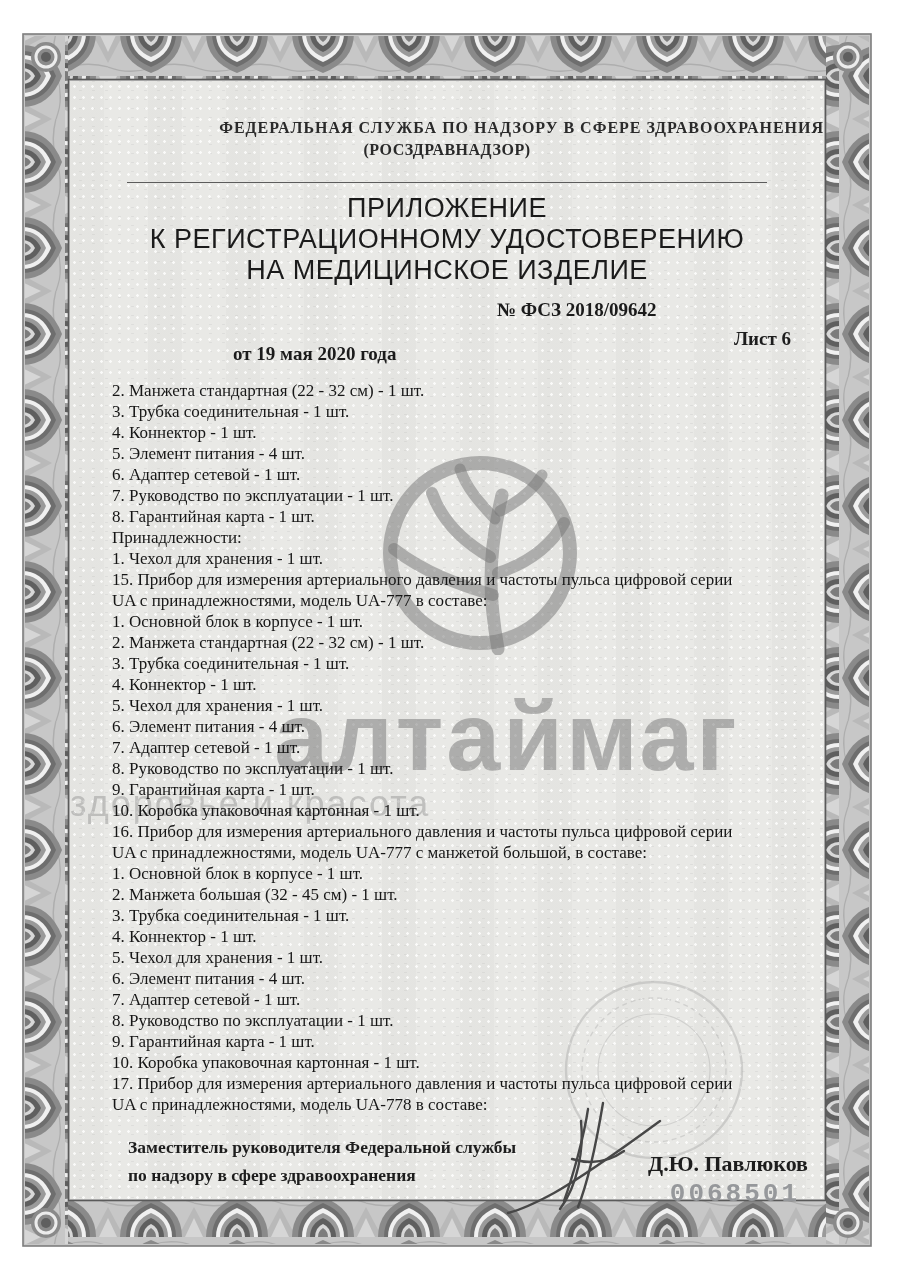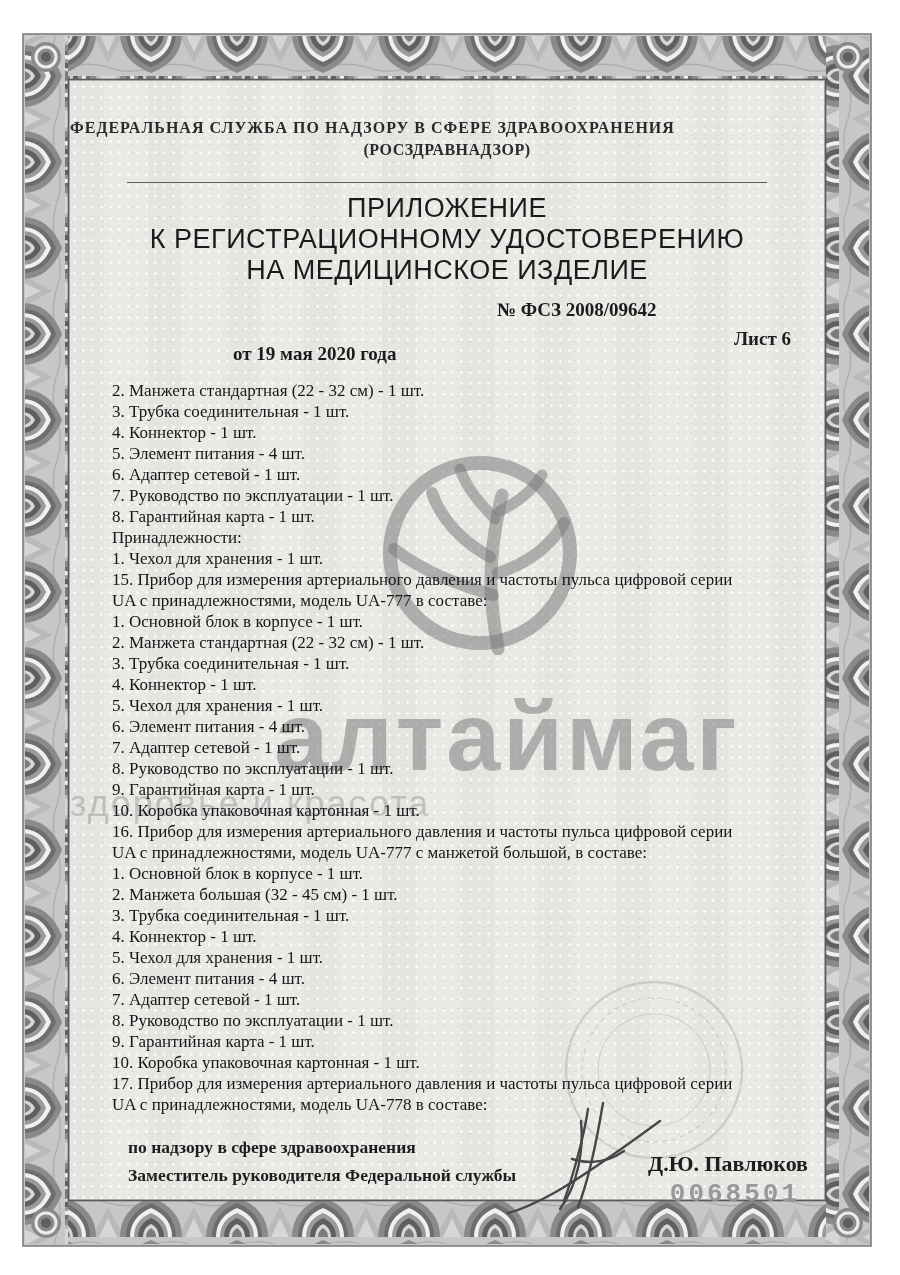--- a/index.html
+++ b/index.html
@@ -11,21 +11,21 @@
   .paper{
     position:absolute;left:70px;top:81px;width:754px;height:1118px;
     background-color:#e9e9e6;
     background-image:
       radial-gradient(rgba(255,255,255,.8) 1px, transparent 1.4px),
       radial-gradient(rgba(120,120,120,.10) 1px, transparent 1.3px),
       repeating-linear-gradient(90deg, rgba(0,0,0,.02) 0 34px, rgba(0,0,0,0) 34px 78px);
     background-size:9px 11px, 13px 9px, auto;
     background-position:0 0, 4px 5px, 0 0;
   }
-  .agency{position:absolute;left:0;right:0;top:36px;text-align:left;
+  .agency{position:absolute;left:0;right:0;top:36px;text-align:right;
     font-size:16px;font-weight:bold;letter-spacing:1px;color:#2a2a2a;line-height:22px;}
   .agency-sub{position:absolute;left:0;right:0;top:60px;text-align:center;
     font-size:16px;font-weight:bold;letter-spacing:.5px;color:#2a2a2a;}
   .rule{position:absolute;left:57px;right:57px;top:101px;border-top:1.5px solid #5c5c5c;}
   .doc-title{position:absolute;left:0;right:0;top:112px;text-align:center;
     font-family:"Liberation Sans",sans-serif;font-weight:normal;font-size:27px;
     line-height:31px;color:#1b1b1b;letter-spacing:.5px;}
   .date-row{position:absolute;left:0;right:0;top:218px;height:26px;
     font-size:19px;font-weight:bold;color:#1b1b1b;}
   .date-row .date{position:absolute;left:163px;margin-top:44px;}
@@ -123,21 +123,21 @@
   <div class="agency">ФЕДЕРАЛЬНАЯ СЛУЖБА ПО НАДЗОРУ В СФЕРЕ ЗДРАВООХРАНЕНИЯ</div>
   <div class="agency-sub">(РОСЗДРАВНАДЗОР)</div>
   <div class="rule"></div>
   <div class="doc-title">
     <div>ПРИЛОЖЕНИЕ</div>
     <div>К РЕГИСТРАЦИОННОМУ УДОСТОВЕРЕНИЮ</div>
     <div>НА МЕДИЦИНСКОЕ ИЗДЕЛИЕ</div>
   </div>
   <div class="date-row">
     <span class="date">от  19 мая 2020 года</span>
-    <span class="number">№  ФСЗ 2008/09642</span>
+    <span class="number">№  ФСЗ 2018/09642</span>
   </div>
   <div class="sheet">Лист  6</div>
 
   <div class="body-lines">
       <div class="body-line">2. Манжета стандартная (22 - 32 см) - 1 шт.</div>
       <div class="body-line">3. Трубка соединительная - 1 шт.</div>
       <div class="body-line">4. Коннектор - 1 шт.</div>
       <div class="body-line">5. Элемент питания - 4 шт.</div>
       <div class="body-line">6. Адаптер сетевой - 1 шт.</div>
       <div class="body-line">7. Руководство по эксплуатации - 1 шт.</div>
@@ -176,18 +176,18 @@
     <g stroke="#474747" stroke-width="2.4" fill="none" stroke-linecap="round">
       <path d="M6,132 C14,130 30,124 52,112 C84,94 128,62 158,40"></path>
       <path d="M86,28 C82,56 70,98 62,120"></path>
       <path d="M101,22 C96,52 88,96 76,126"></path>
       <path d="M70,78 C90,84 108,80 122,70"></path>
       <path d="M79,40 C82,68 76,104 58,128"></path>
     </g>
   </svg>
 
   <div class="sign-left">
+    <div>Заместитель руководителя Федеральной службы</div>
     <div>по надзору в сфере здравоохранения</div>
-    <div>Заместитель руководителя Федеральной службы</div>
   </div>
   <div class="sign-name">Д.Ю. Павлюков</div>
   <div class="serial">0068501</div>
 </div>
 
 </body></html>

